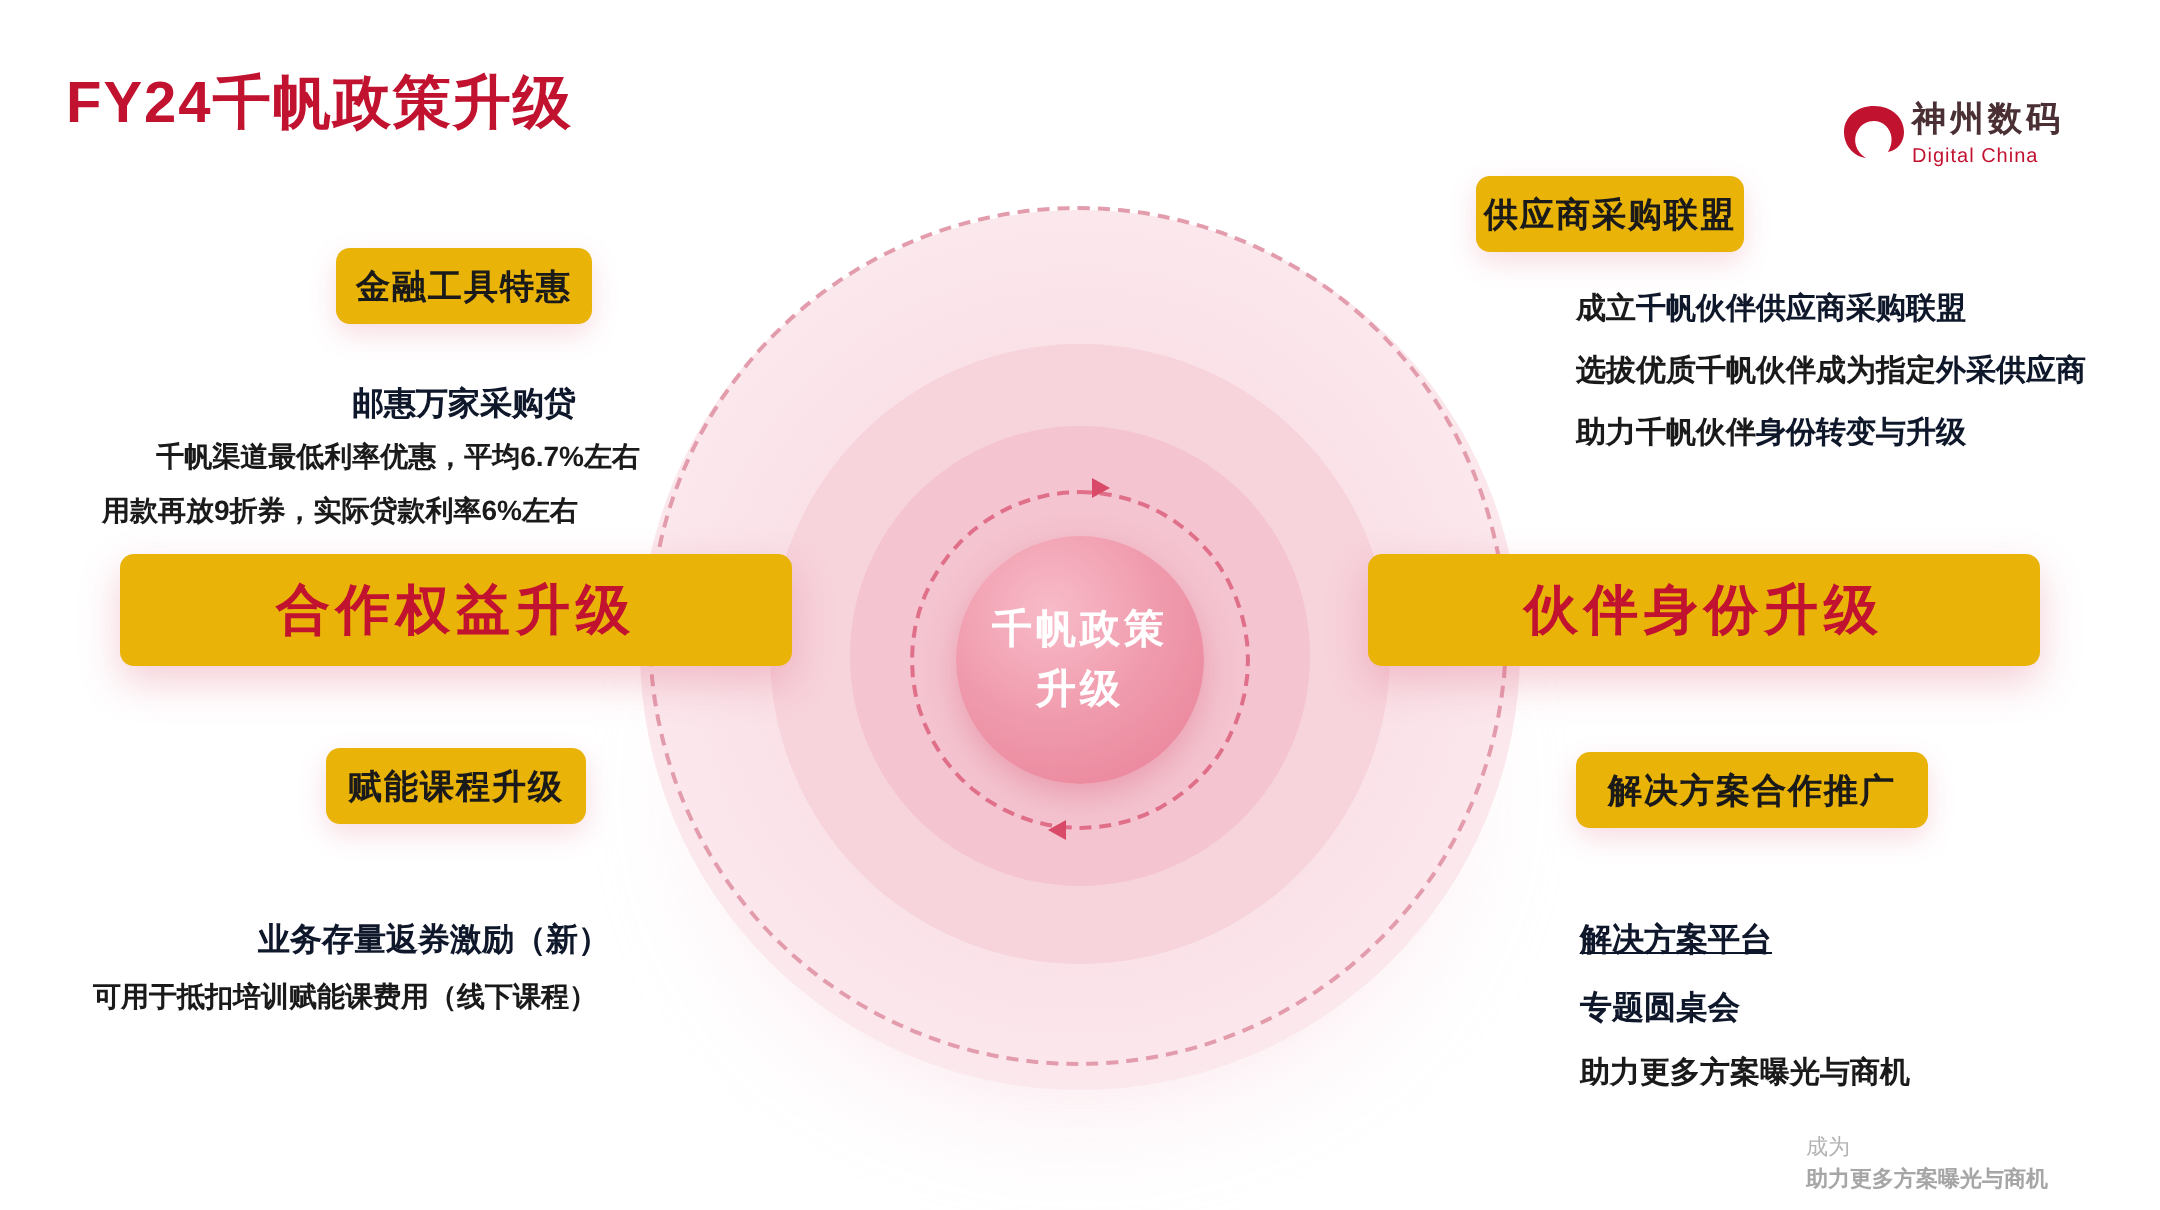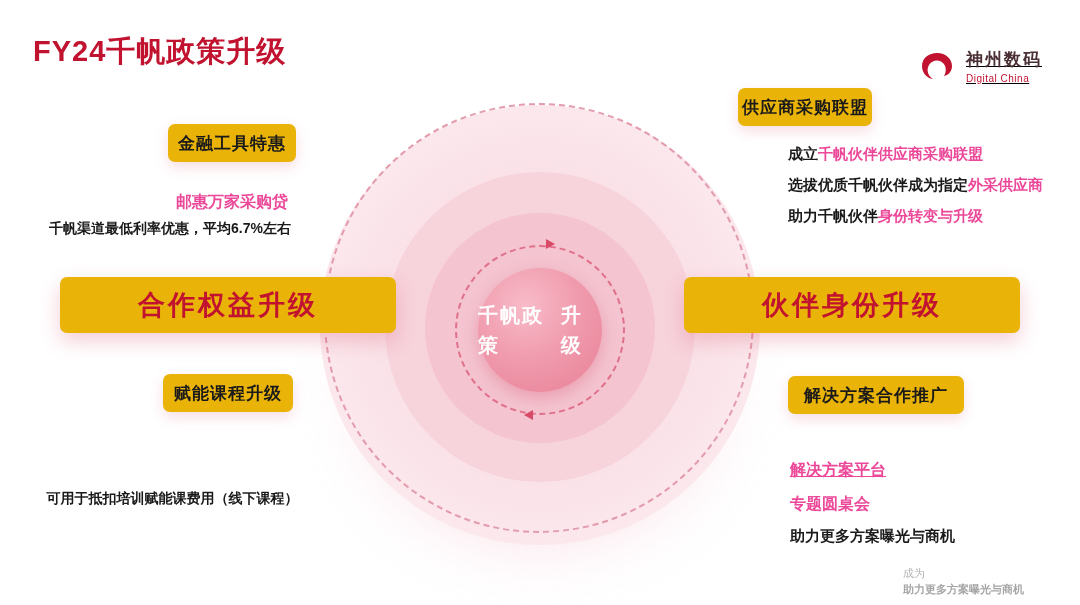--- a/index.html
+++ b/index.html
@@ -6,37 +6,37 @@
   html,body { background:#ffffff; }
   .slide {
     position:relative; width:1080px; height:605px; background:#ffffff;
     overflow:hidden; font-family:"Liberation Sans", sans-serif;
   }
   .title {
     position:absolute; left:33px; top:32px;
     font-size:29px; font-weight:bold; color:#c1122f; letter-spacing:1px;
   }
   .logo { position:absolute; left:916px; top:48px; display:flex; align-items:center; }
-  .logo-text { margin-left:10px;text-decoration:underline; }
+  .logo-text { margin-left:0; }
   .logo-name { font-size:17px; font-weight:bold; color:#4a3034; letter-spacing:2px; }
   .logo-sub { font-size:10px; color:#c1122f; margin-top:2px; letter-spacing:0.5px; }
 
   
   .circle { position:absolute; border-radius:50%; }
   .halo-glow { left:370px; top:250px; width:340px; height:290px; background:#f8d7e0; filter:blur(35px); opacity:.8; }
   .halo-outer { left:320px; top:105px; width:440px; height:440px;
     background:radial-gradient(circle, #f7d4dd 0%, #fae3e9 55%, #fdf1f4 100%); }
   .halo-mid   { left:385px; top:172px; width:310px; height:310px; background:#f7d3dc; }
   .halo-inner { left:425px; top:213px; width:230px; height:230px; background:#f4c4d0; }
   .dashed-outer { left:324px; top:103px; width:430px; height:430px; border:2px dashed #e39cac; }
   .dashed-inner { left:455px; top:245px; width:170px; height:170px; border:2px dashed #e0708a; }
   .ball {
     left:478px; top:268px; width:124px; height:124px;
     background:radial-gradient(circle at 38% 30%, #f8bbc8 0%, #f09cae 45%, #e97f97 100%);
-    display:flex; flex-direction:row; align-items:center; justify-content:center;
+    display:flex; flex-direction:column; align-items:center; justify-content:center;
     color:#ffffff; font-weight:bold; font-size:20px; letter-spacing:2px; line-height:1.5;
     box-shadow:0 6px 16px rgba(222,110,135,0.45);
   }
   .arrow { position:absolute; width:0; height:0; }
   .arrow-top { left:546px; top:239px; border-top:5px solid transparent; border-bottom:5px solid transparent; border-left:9px solid #d84a68; }
   .arrow-bottom { left:524px; top:410px; border-top:5px solid transparent; border-bottom:5px solid transparent; border-right:9px solid #d84a68; }
 
   
   .card {
     position:absolute; background:#eab308; border-radius:7px;
@@ -47,25 +47,25 @@
   .card-main  { font-size:27px; font-weight:bold; color:#c1122f; letter-spacing:3px;
     box-shadow:0 8px 20px rgba(214,80,108,0.28); }
   .c-left-top { left:168px; top:124px; width:128px; height:38px; }
   .c-left-bot { left:163px; top:374px; width:130px; height:38px; }
   .c-right-top { left:738px; top:88px; width:134px; height:38px; }
   .c-right-bot { left:788px; top:376px; width:176px; height:38px; }
   .c-main-left { left:60px; top:277px; width:336px; height:56px; }
   .c-main-right { left:684px; top:277px; width:336px; height:56px; }
 
   .txt { position:absolute; white-space:nowrap;margin-top:16px; }
-  .t-red { color:#ec4899; font-weight:bold; }
+  .t-red { color:#0f172a; font-weight:bold; }
   .t-black { color:#1a1a1a; font-weight:bold; }
 
   .lt-highlight { left:132px; top:176px; width:200px; text-align:center; font-size:16px; }
-  .lt-line1 { left:20px; top:204px; width:300px; text-align:center; font-size:14px; }
+  .lt-line1 { left:20px; top:204px; width:300px; text-align:right; font-size:14px; }
   .lt-line2 { left:20px; top:231px; width:300px; text-align:center; font-size:14px; }
   .lb-highlight { left:117px; top:444px; width:200px; text-align:center; font-size:16px; }
   .lb-line1 { left:20px; top:474px; width:305px; text-align:center; font-size:14px; }
 
   .rline { position:absolute; left:788px; font-size:15px; white-space:nowrap; }
   .r-line1 { top:145px; }
   .r-line2 { top:176px;font-family:Liberation Serif, serif; }
   .r-line3 { top:207px; }
   .rb-h1 { left:790px; top:444px; font-size:16px;text-decoration:underline; }
   .rb-h2 { left:790px; top:478px; font-size:16px; }
@@ -103,28 +103,30 @@
   <div class="circle ball">
     <div>千帆政策</div>
     <div>升级</div>
   </div>
 
   <div class="card card-small c-left-top">
     <span>金融工具特惠</span>
   </div>
   <div class="txt t-red lt-highlight">邮惠万家采购贷</div>
   <div class="txt t-black lt-line1">千帆渠道最低利率优惠，平均6.7%左右</div>
+  <div class="txt t-black lt-line2">用款再放9折券，实际贷款利率6%左右</div>
 
   <div class="card card-main c-main-left">
     <span>合作权益升级</span>
   </div>
 
   <div class="card card-small c-left-bot">
     <span>赋能课程升级</span>
   </div>
+  <div class="txt t-red lb-highlight">业务存量返券激励（新）</div>
   <div class="txt t-black lb-line1">可用于抵扣培训赋能课费用（线下课程）</div>
 
   <div class="card card-small c-right-top">
     <span>供应商采购联盟</span>
   </div>
   <div class="rline r-line1">
     <span class="t-black">成立</span><span class="t-red">千帆伙伴供应商采购联盟</span>
   </div>
   <div class="rline r-line2">
     <span class="t-black">选拔优质千帆伙伴成为指定</span><span class="t-red">外采供应商</span>

